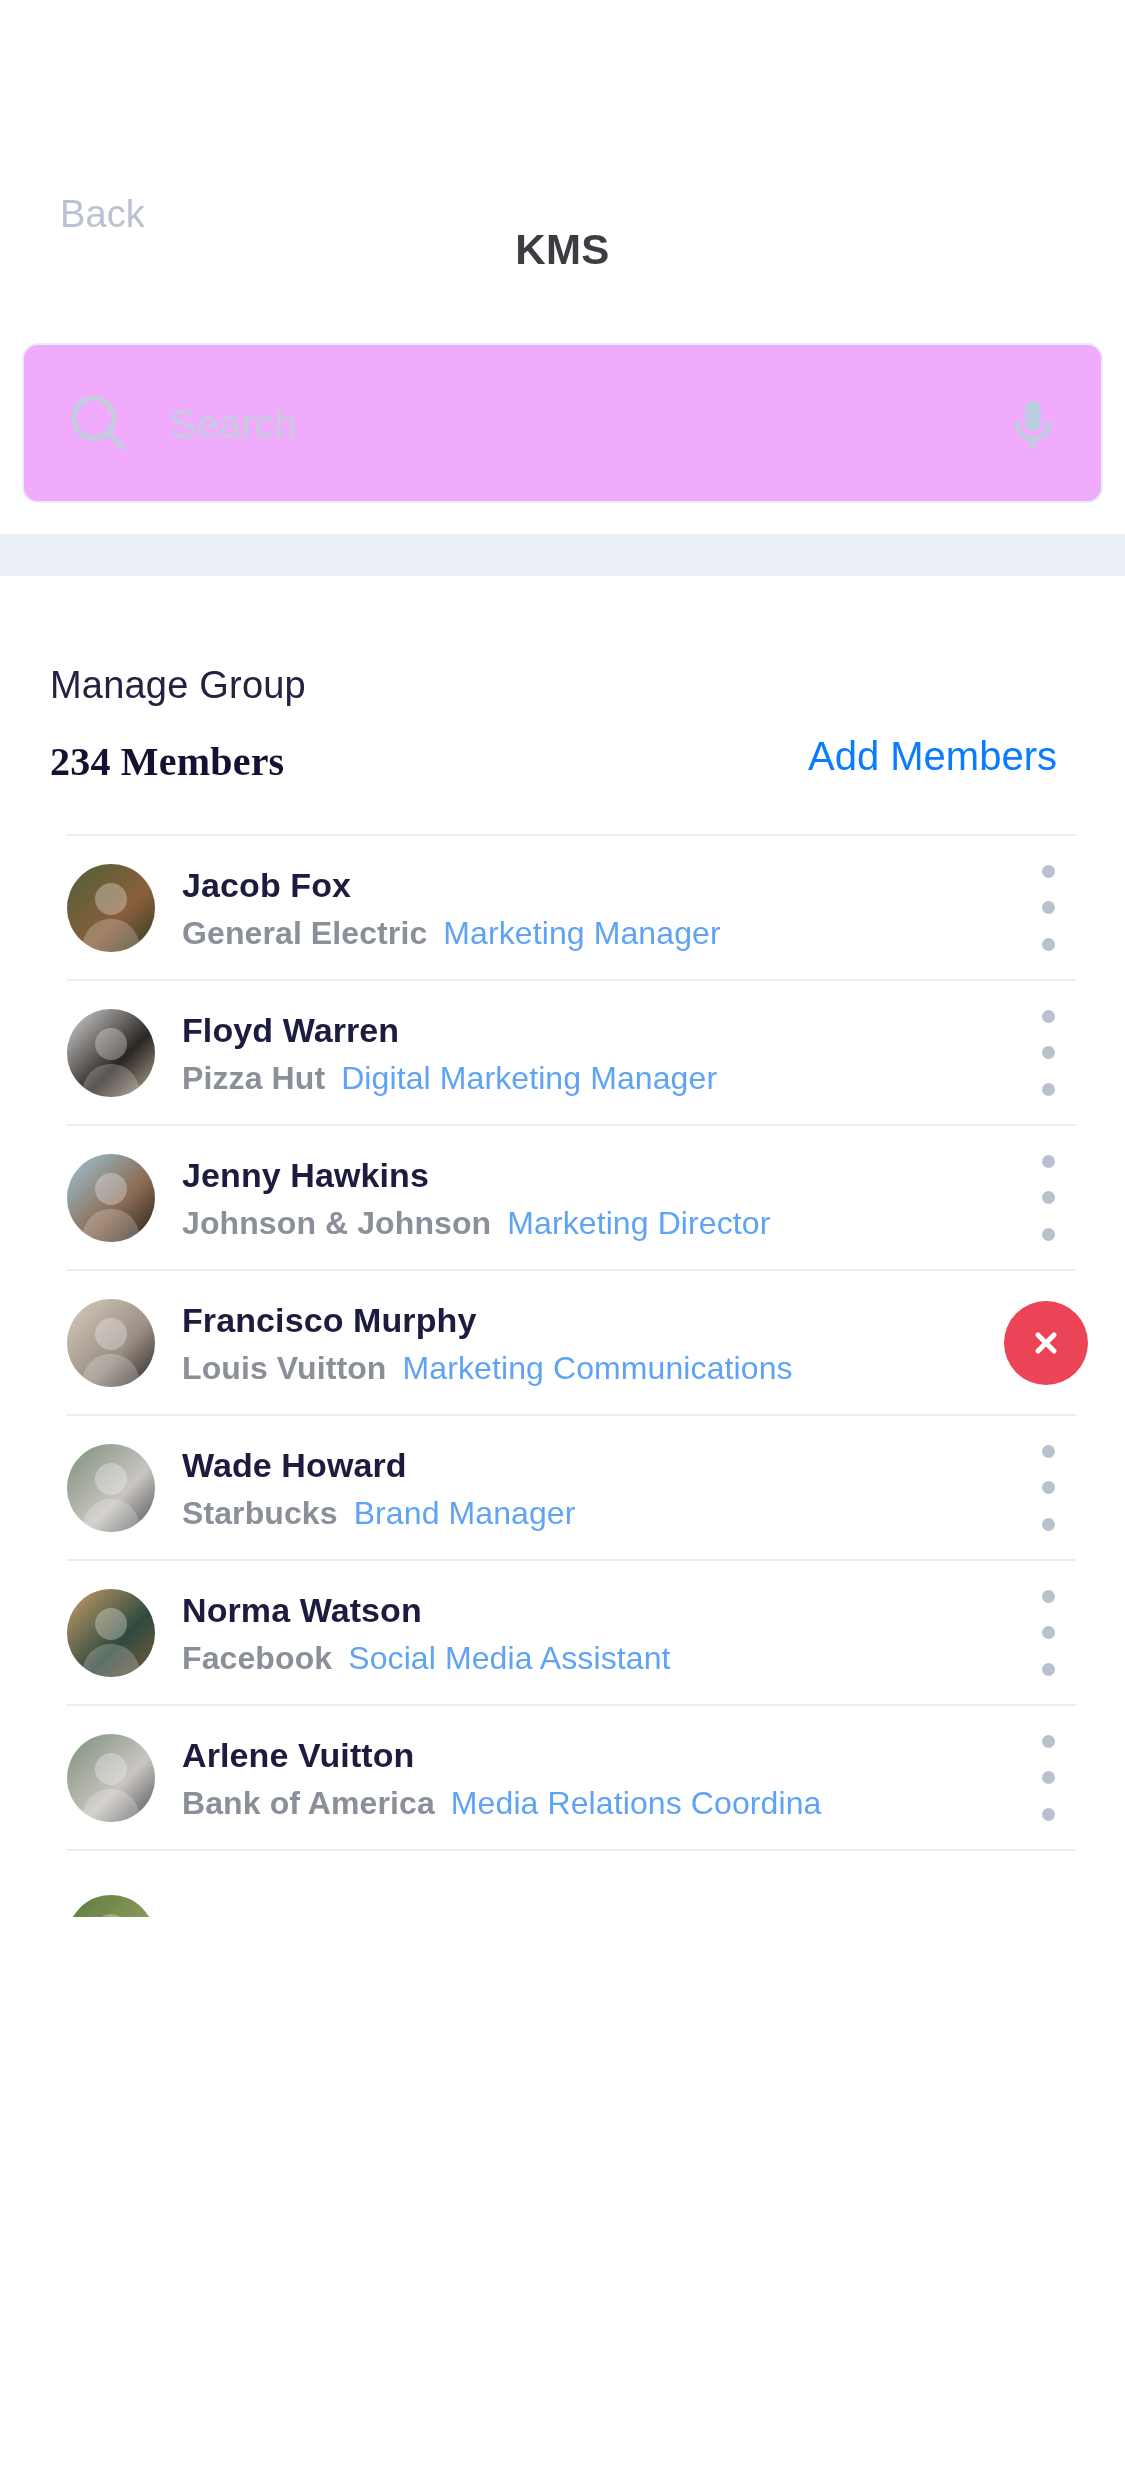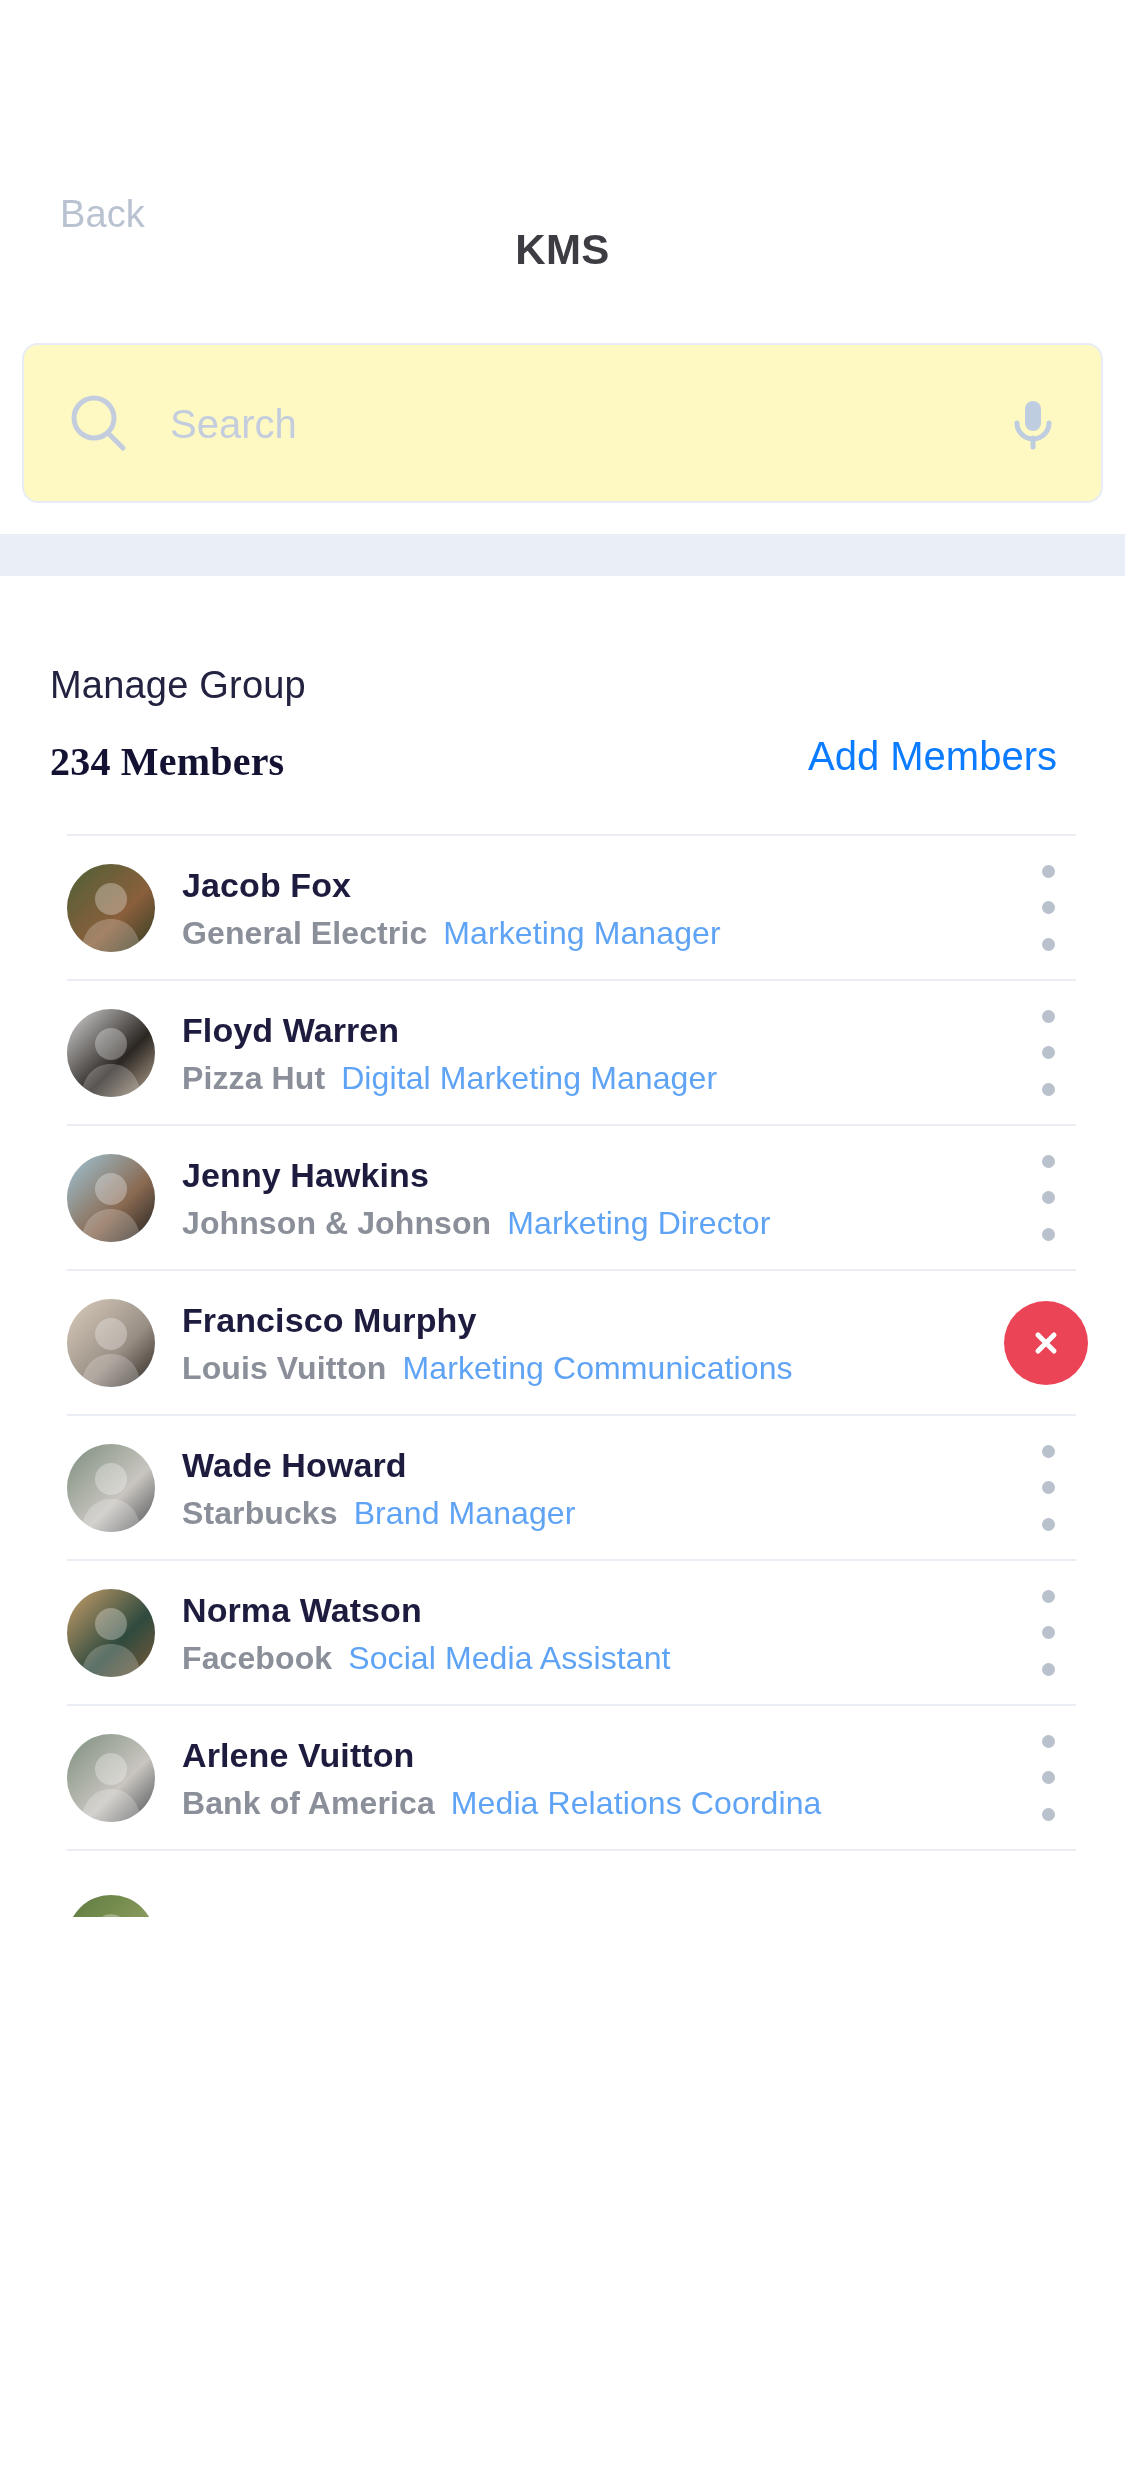--- a/index.html
+++ b/index.html
@@ -62,21 +62,21 @@
   
   .search-wrap {
     position: absolute;
     left: 22px;
     top: 343px;
     width: 1081px;
     height: 160px;
     box-sizing: border-box;
     border: 2px solid #e7ecf5;
     border-radius: 16px;
-    background: #fef9c3;
+    background: #f0abfc;
   }
   .search-icon {
     position: absolute;
     left: 44px;
     top: 50%;
     transform: translateY(-50%);
     width: 62px;
     height: 62px;
   }
   .search-input {

